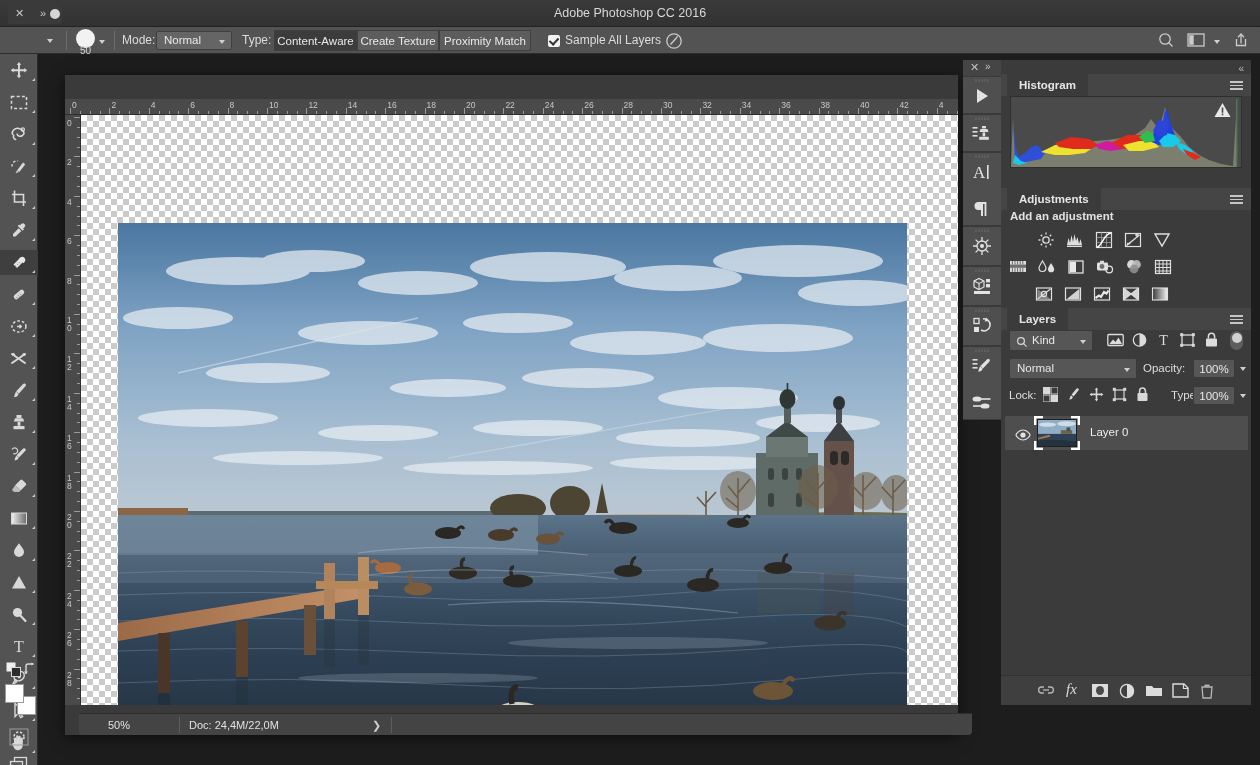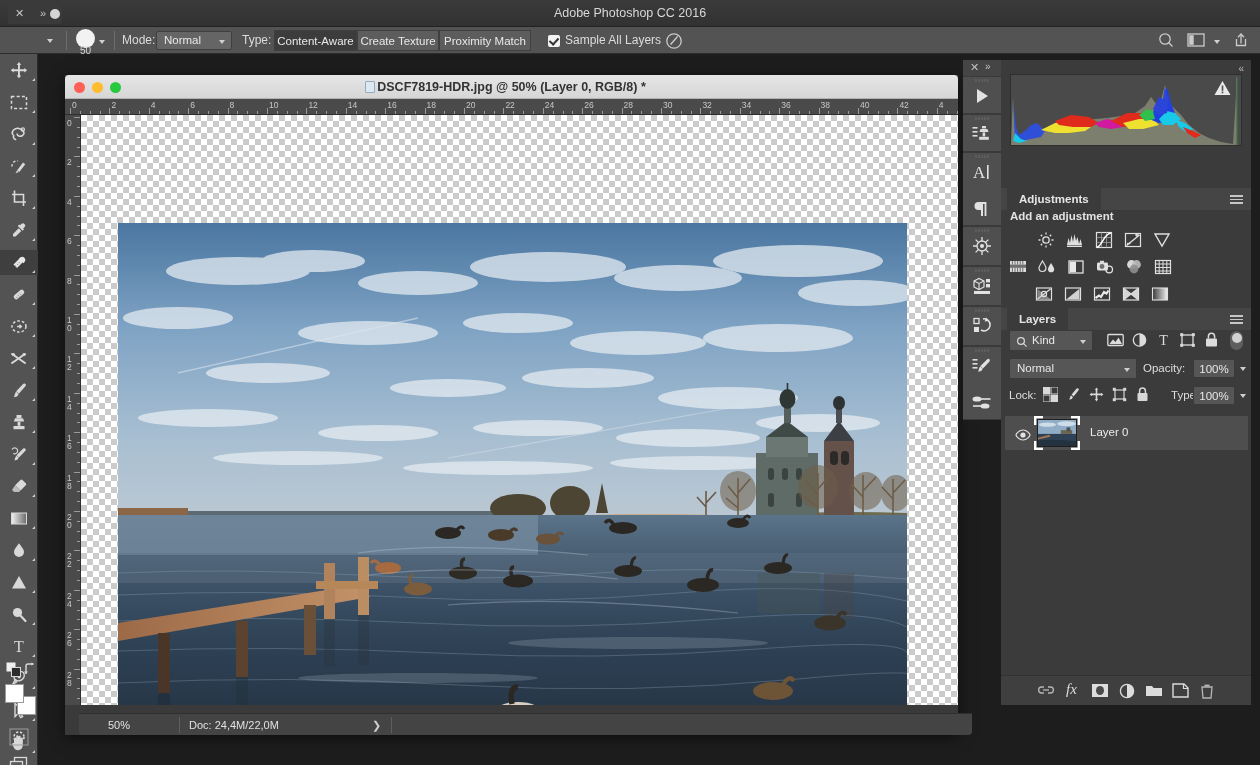--- a/index.html
+++ b/index.html
@@ -561,27 +561,20 @@
     <div style="position:absolute;left:0;top:700px;width:38px;height:24px;">
       <svg style="position:absolute;left:9px;top:2px;" width="20" height="18" viewBox="0 0 20 18">
           <rect x="5.5" y="1.5" width="12" height="9.5" fill="none" stroke="#d9d9d9" stroke-width="1.3"></rect>
           <rect x="1.5" y="5.5" width="12" height="10" fill="#5a5a5a" stroke="#d9d9d9" stroke-width="1.3"></rect>
         </svg>
       <i class="corner" style="right:3px;bottom:2px;"></i>
     </div>
   </div>
 
   <div class="docwin">
-    <div class="doc-titlebar">
-      <span class="traffic t-red"></span>
-      <span class="traffic t-yel"></span>
-      <span class="traffic t-grn"></span>
-      <div class="doc-fileicon"></div>
-      <div class="doc-title">DSCF7819-HDR.jpg @ 50% (Layer 0, RGB/8) *</div>
-    </div>
 
     <div class="ruler-h" id="ruler-h">
         <div class="rh-tick" style="left: 5px; height: 6px;"></div>
         <div class="rh-lab" style="left: 7px;">0</div>
         <div class="rh-tick" style="left: 14.85px; height: 3px;"></div>
         <div class="rh-tick" style="left: 24.7px; height: 3px;"></div>
         <div class="rh-tick" style="left: 34.55px; height: 3px;"></div>
         <div class="rh-tick" style="left: 44.4px; height: 6px;"></div>
         <div class="rh-lab" style="left: 46.4px;">2</div>
         <div class="rh-tick" style="left: 54.25px; height: 3px;"></div>
@@ -1127,20 +1120,28 @@
       </div>
     </div>
   </div>
 
   <div class="dock">
     <div style="position:absolute;left:0;top:0;width:250px;height:14px;">
       <span class="dock-collapse">«</span>
     </div>
 
     <div style="position:absolute;left:0;top:14px;width:250px;height:126px;">
+      <div class="panel-tabbar">
+        <div class="panel-tab">Histogram</div>
+        <div class="panel-menu">
+            <i></i>
+            <i></i>
+            <i></i>
+          </div>
+      </div>
       <div style="position:relative;height:104px;padding-top:8px;">
         <div class="hist-box">
           <svg width="230" height="70" viewBox="0 0 230 70" preserveAspectRatio="none">
 
             <path d="M0 70 L2 22 L4 55 L6 66 L10 66 L16 62 L24 57 L34 53 L46 50 L58 48 L70 46 L84 44 L96 43 L110 41 L124 38 L134 31 L140 22 L146 30 L150 25 L154 10 L158 26 L162 32 L170 40 L178 50 L188 58 L198 63 L210 67 L222 69 L226 4 L226 70 Z" fill="#7d7f6e"></path>
 
             <path d="M2 24 L5 52 L8 60 L14 56 L20 50 L26 48 L30 52 L34 56 L30 62 L20 64 L10 66 L4 66 Z" fill="#2f4fd8"></path>
             <path d="M30 55 L44 48 L58 46 L72 48 L80 52 L74 56 L58 58 L44 58 Z" fill="#efe130"></path>
             <path d="M44 46 L60 40 L78 42 L88 48 L80 52 L62 52 L48 50 Z" fill="#e02a1c"></path>
             <path d="M84 48 L96 44 L106 46 L112 52 L100 54 L88 52 Z" fill="#d21aa0"></path>

